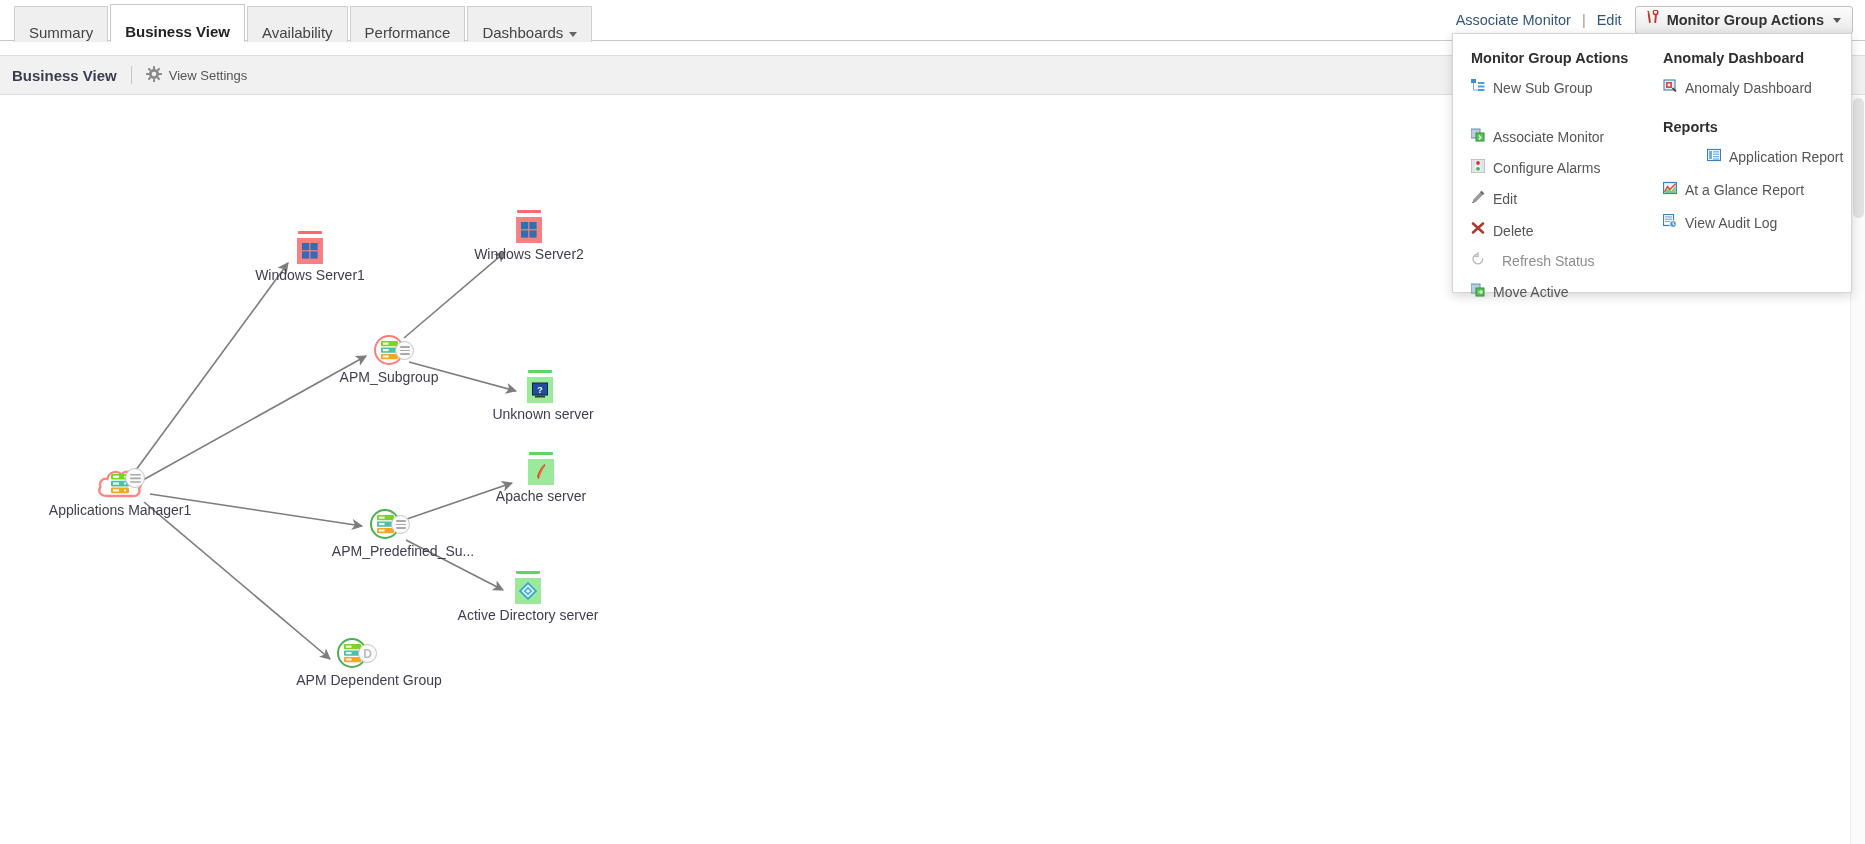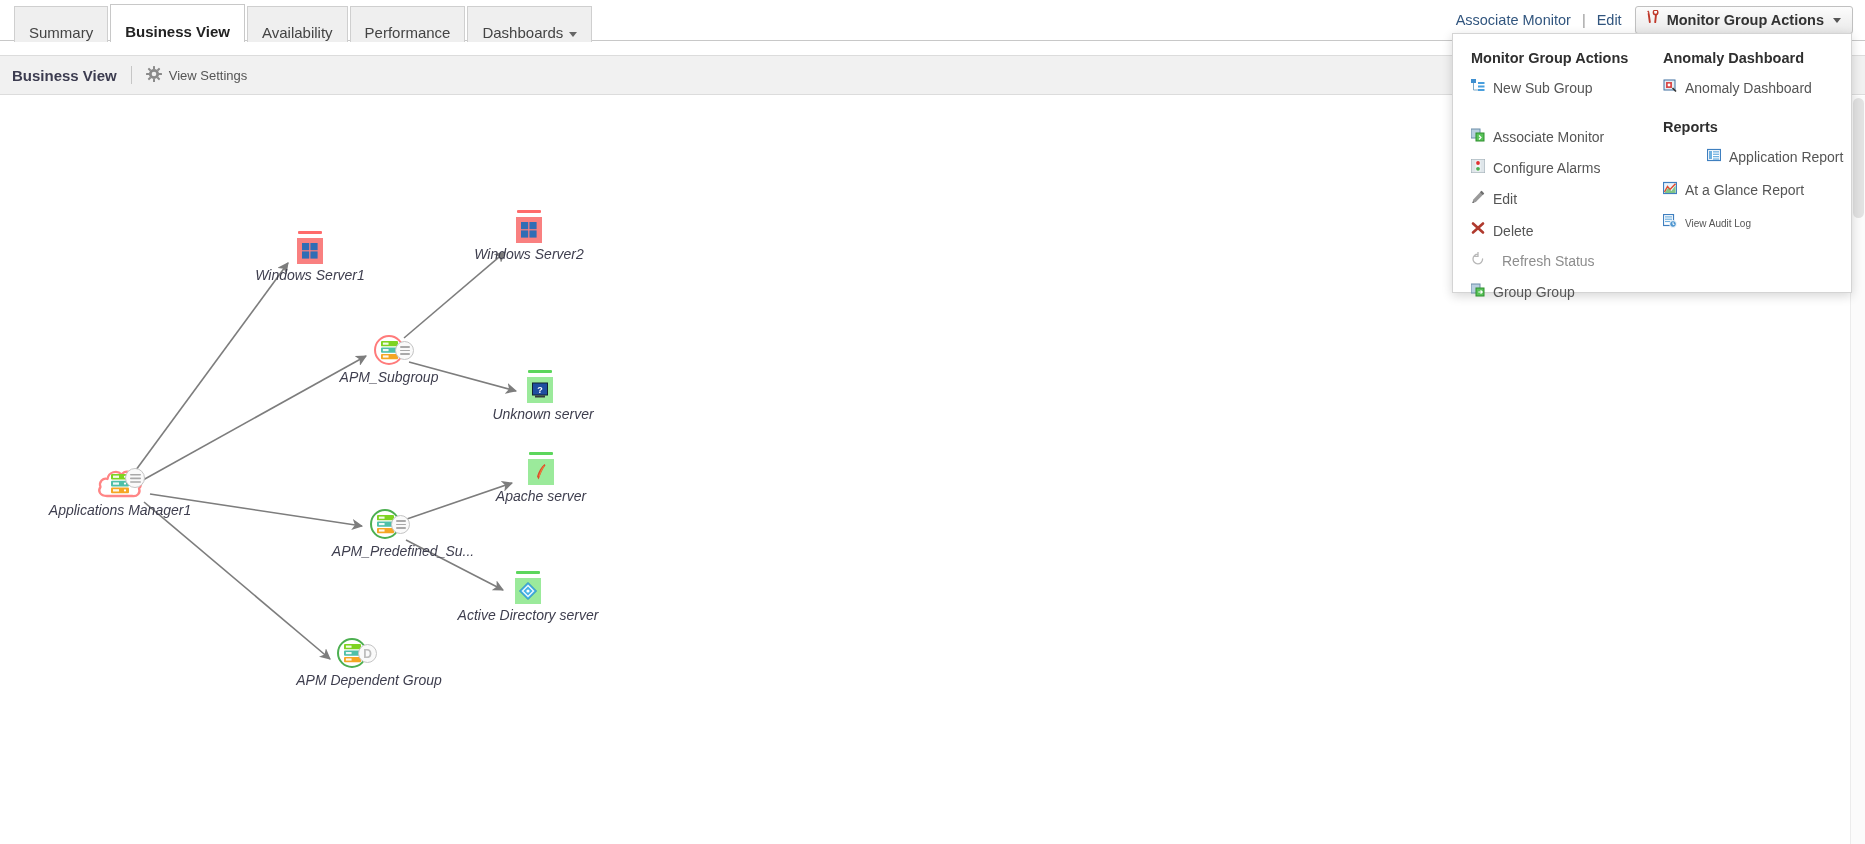--- a/index.html
+++ b/index.html
@@ -94,21 +94,20 @@
     position: absolute; top: 2px; left: 2px; width: 11px; height: 120px;
     background: #e2e2e2; border-radius: 6px;
   }
 
   
   .node { position: absolute; }
   .node .label {
     position: absolute; left: 50%; transform: translateX(-50%);
     white-space: nowrap; font-size: 14px; color: #3e3e4e;
     font-family: "Liberation Sans", sans-serif;
-    font-style: italic;
   }
 
   
   .mon { position: relative; width: 26px; height: 26px; }
   .mon .statusbar {
     position: absolute; top: -7px; left: 1px; width: 24px; height: 3px; border-radius: 1px;
   }
   .mon .box {
     position: absolute; top: 0; left: 0; width: 26px; height: 26px;
     display: flex; align-items: center; justify-content: center;
@@ -456,21 +455,21 @@
     </div>
 
     <div style="display:flex;align-items:center;gap:8px;cursor:pointer;">
       <span>
         <svg width="14" height="14" viewBox="0 0 14 14">
             <rect x="0" y="1" width="9" height="9" fill="#b9cfe0" stroke="#6d8ea8" stroke-width="1"></rect>
             <rect x="5" y="5" width="8" height="8" fill="#59c359" stroke="#2f8f2f" stroke-width="1"></rect>
             <path d="M7.3 9 L11 9 M9.6 7.3 L11.3 9 L9.6 10.7" stroke="#fff" stroke-width="1.1" fill="none"></path>
           </svg>
       </span>
-      <span style="font-size:14px;color:#555;">Group Group</span>
+      <span style="font-size:14px;color:#555;">Move Active</span>
     </div>
   </div>
 
   <div style="position:absolute;left:196px;top:0;width:204px;padding:16px 0 0 14px;">
     <div style="font-size:14.5px;font-weight:bold;color:#2f2f2f;margin-bottom:13px;">Anomaly Dashboard</div>
 
     <div style="display:flex;align-items:center;gap:8px;margin-bottom:22px;cursor:pointer;">
       <span>
         <svg width="14" height="14" viewBox="0 0 14 14">
             <rect x="1" y="1" width="11" height="10" fill="#e8eef4" stroke="#3f6f9f" stroke-width="1"></rect>
@@ -517,16 +516,16 @@
             <rect x="0.5" y="0.5" width="10" height="11" fill="#ffffff" stroke="#3f7fbf" stroke-width="1.2"></rect>
             <g fill="#6fb0e0">
               <rect x="2" y="2.3" width="7" height="1.2"></rect>
               <rect x="2" y="4.6" width="7" height="1.2"></rect>
               <rect x="2" y="6.9" width="7" height="1.2"></rect>
             </g>
             <circle cx="10" cy="10" r="3.4" fill="#4e96d0" stroke="#ffffff" stroke-width="1"></circle>
             <path d="M10 8.2 L10 10 L11.3 10.8" stroke="#fff" stroke-width="1.1" fill="none"></path>
           </svg>
       </span>
-      <span style="font-size:10px;color:#555;">View Audit Log</span>
+      <span style="font-size:14px;color:#555;">View Audit Log</span>
     </div>
   </div>
 </div>
 
 </body></html>

